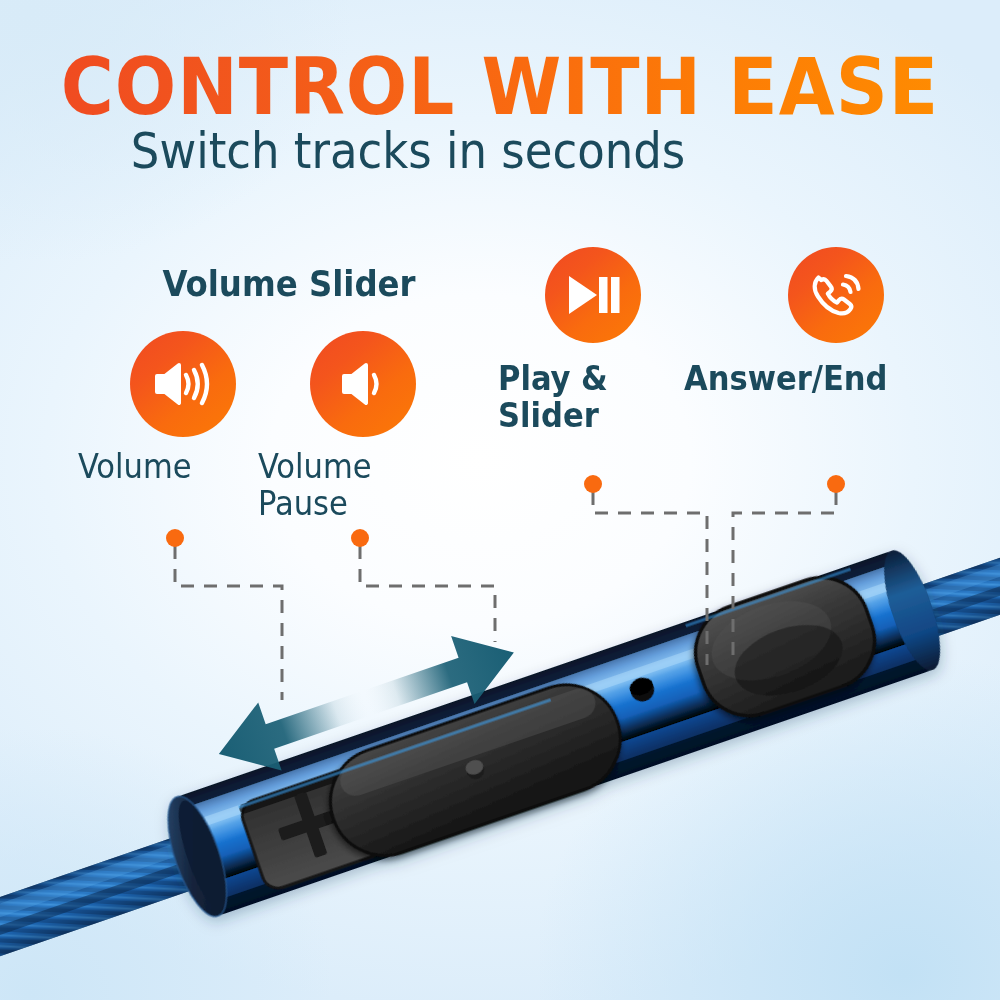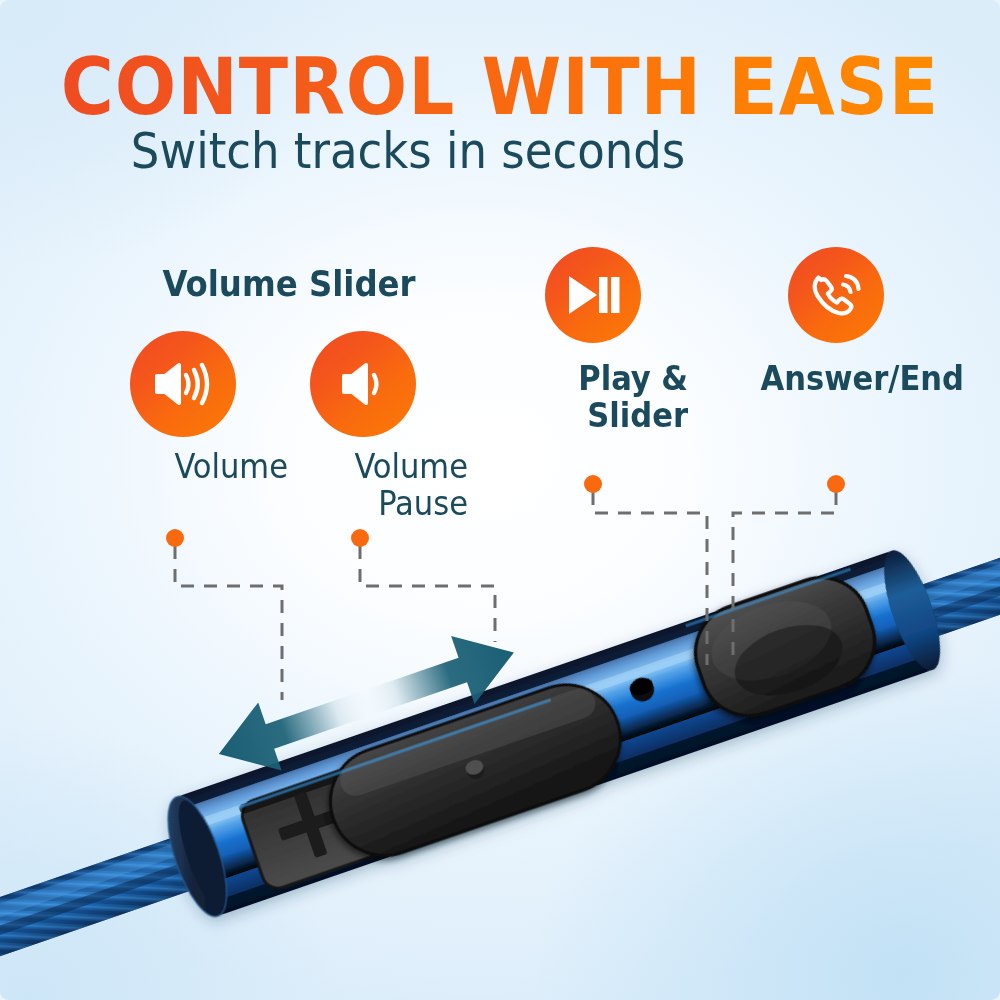--- a/index.html
+++ b/index.html
@@ -6,21 +6,20 @@
   body{
     width:1000px;height:1000px;overflow:hidden;
     font-family:"Liberation Sans",sans-serif;
     background:#eaf4fc;
   }
   #stage{
     position:relative;width:1000px;height:1000px;overflow:hidden;
     background:
       radial-gradient(ellipse 70% 55% at 48% 46%, #ffffff 0%, #fbfdff 30%, #eaf5fd 62%, #dcedfa 100%),
       linear-gradient(150deg,#dcecf8 0%,#f3fafe 35%,#eaf4fc 65%,#c6e3f5 100%);
-    border-radius: 9px;
   }
   .bg-corner{position:absolute;pointer-events:none;}
   .bg-br{right:-60px;bottom:-80px;width:520px;height:420px;
     background:radial-gradient(ellipse at 70% 75%, #c2e1f5 0%, rgba(194,225,245,0) 72%);}
   .bg-tl{left:-80px;top:-70px;width:430px;height:330px;
     background:radial-gradient(ellipse at 25% 25%, #d8ebf8 0%, rgba(216,235,248,0) 72%);}
   .bg-bl{left:-70px;bottom:-60px;width:400px;height:330px;
     background:radial-gradient(ellipse at 25% 80%, #cde6f7 0%, rgba(205,230,247,0) 72%);}
 
   
@@ -47,21 +46,21 @@
     font-family:"Liberation Sans Narrow","DejaVu Sans Condensed","Liberation Sans",sans-serif;
     font-size:36px;font-weight:700;color:#1b4a5c;line-height:1.05;white-space:nowrap;
   }
   .circ{
     position:absolute;border-radius:50%;
     background:linear-gradient(140deg,#f04a22 0%,#f4551c 30%,#f96b0e 62%,#fb7a06 100%);
     display:flex;align-items:center;justify-content:center;
   }
   .circ svg{display:block;}
   .cap{
-    position:absolute;text-align:right;
+    position:absolute;text-align:left;
     font-family:"Liberation Sans Narrow","DejaVu Sans Condensed","Liberation Sans",sans-serif;
     font-size:34px;font-weight:400;color:#1b4a5c;line-height:1.08;
   }
   .cap.bold{font-weight:700;}
 
   
   #conn{position:absolute;left:0;top:0;width:1000px;height:1000px;pointer-events:none;}
 
   
   #product{position:absolute;left:0;top:0;width:1000px;height:1000px;}

